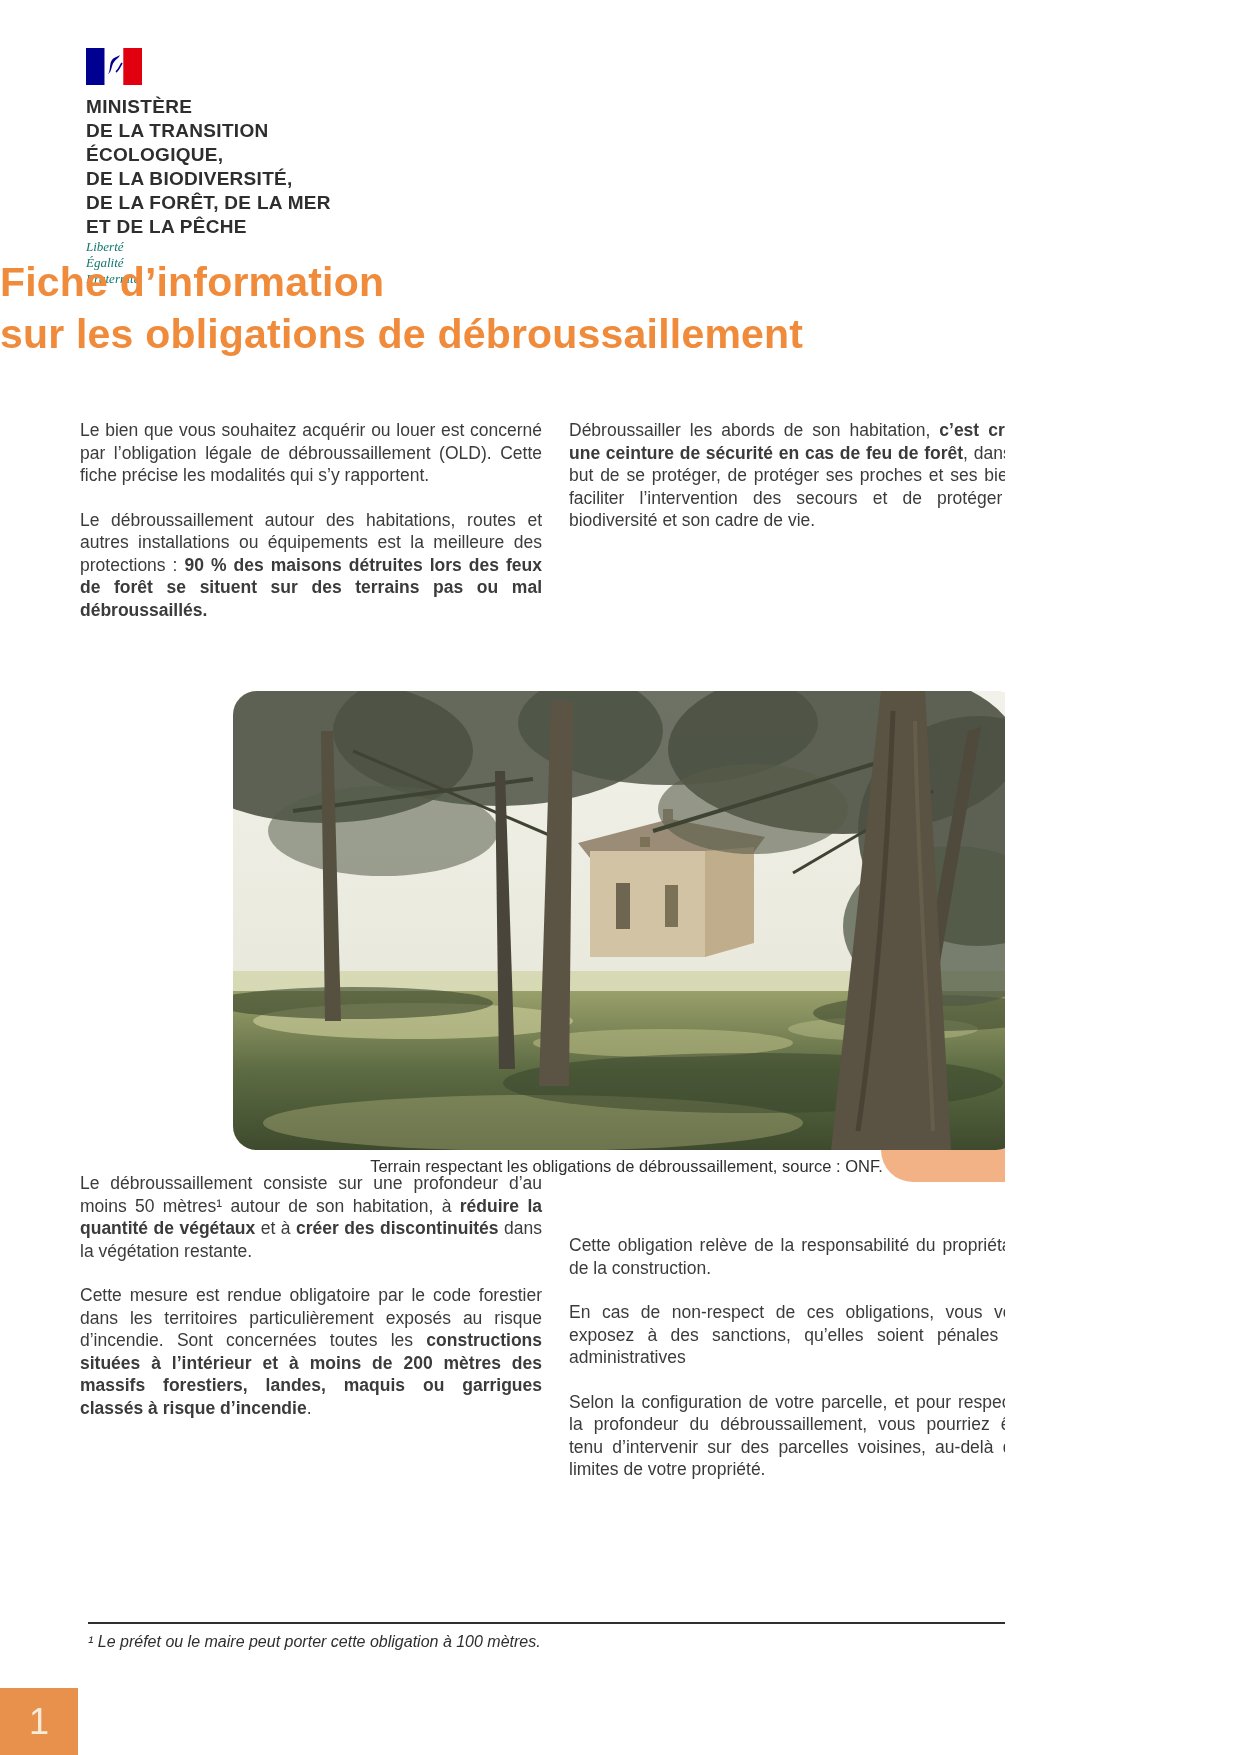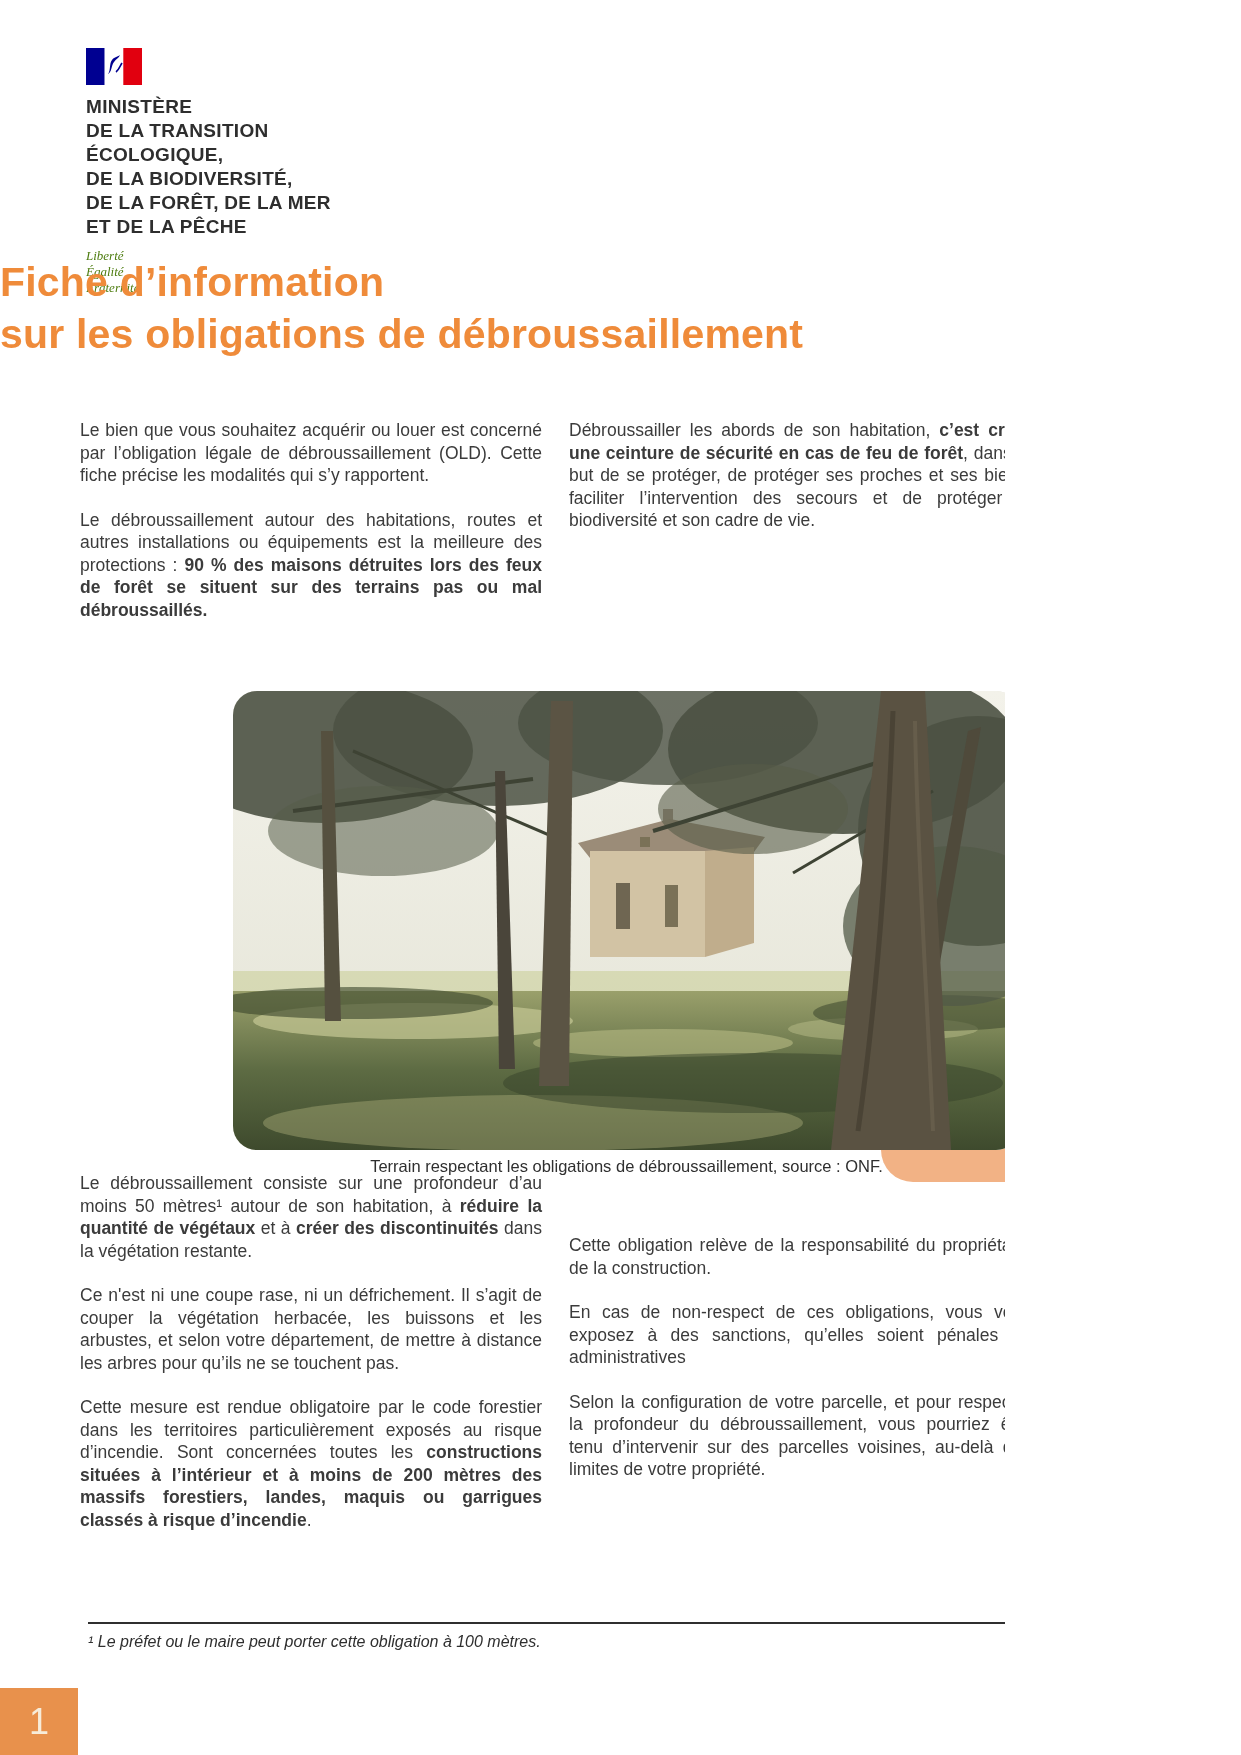--- a/index.html
+++ b/index.html
@@ -10,21 +10,21 @@
   }
   html,body{margin:0;padding:0;background:#ffffff;}
   .page{
     position:relative;width:1005px;height:1755px;background:#ffffff;
     font-family:"Liberation Sans", sans-serif;color:var(--ink);overflow:hidden;
   }
   
   .gov{position:absolute;left:86px;top:48px;width:330px;}
   .gov .flag{display:block;margin-bottom:10px;}
   .ministry{font-weight:bold;font-size:19px;line-height:24px;letter-spacing:.3px;color:#2e2e2e;}
-  .motto{margin-top:9px;font-family:"Liberation Serif", serif;font-style:italic;font-size:13px;line-height:16px;color:#4d7c0f;}
+  .motto{font-family:"Liberation Serif", serif;font-style:italic;font-size:13px;line-height:16px;color:#0f766e;}
   
   .title{
     position:absolute;left:0;top:256px;width:1110px;margin:0;
     text-align:left;color:var(--accent);font-weight:bold;
     font-size:41px;line-height:52px;letter-spacing:.2px;
   }
   
   .col{position:absolute;width:462px;font-size:17.5px;line-height:22.5px;text-align:justify;}
   .col .para{margin:16px 0 22px 0;}
   .col .para span.bold{font-weight:bold;}
@@ -155,21 +155,20 @@
       <polygon points="648,0 692,0 718,459 598,459" fill="#5a5242"></polygon>
       <path d="M660,20 C655,150 645,300 625,440" stroke="#433d31" stroke-width="5" fill="none" opacity="0.7"></path>
       <path d="M682,30 C684,160 695,320 700,440" stroke="#6b6350" stroke-width="4" fill="none" opacity="0.7"></path>
       <ellipse cx="655," ,="" cy="0" rx="0" ry="0" fill="none"></ellipse>
     </svg>
   </figure>
   <figcaption class="caption">Terrain respectant les obligations de débroussaillement, source : ONF.</figcaption>
 
   <section class="col body-left">
       <p class="para"><span>Le débroussaillement consiste sur une profondeur d’au moins 50 mètres¹ autour de son habitation, à </span><span class="bold">réduire la quantité de végétaux</span><span> et à </span><span class="bold">créer des discontinuités</span><span> dans la végétation restante.</span></p>
-      <p class="para"><span>Ce n'est ni une coupe rase, ni un défrichement. Il s’agit de couper la végétation herbacée, les buissons et les arbustes, et selon votre département, de mettre à distance les arbres pour qu’ils ne se touchent pas.</span></p>
       <p class="para"><span>Cette mesure est rendue obligatoire par le code forestier dans les territoires particulièrement exposés au risque d’incendie. Sont concernées toutes les </span><span class="bold">constructions situées à l’intérieur et à moins de 200 mètres des massifs forestiers, landes, maquis ou garrigues classés à risque d’incendie</span><span>.</span></p>
     </section>
   <section class="col body-right">
       <p class="para"><span>Cette obligation relève de la responsabilité du propriétaire de la construction.</span></p>
       <p class="para"><span>En cas de non-respect de ces obligations, vous vous exposez à des sanctions, qu’elles soient pénales ou administratives</span></p>
       <p class="para"><span>Selon la configuration de votre parcelle, et pour respecter la profondeur du débroussaillement, vous pourriez être tenu d’intervenir sur des parcelles voisines, au-delà des limites de votre propriété.</span></p>
     </section>
 
   <div class="footnote-rule"></div>
   <div class="footnote">¹ Le préfet ou le maire peut porter cette obligation à 100 mètres.</div>

